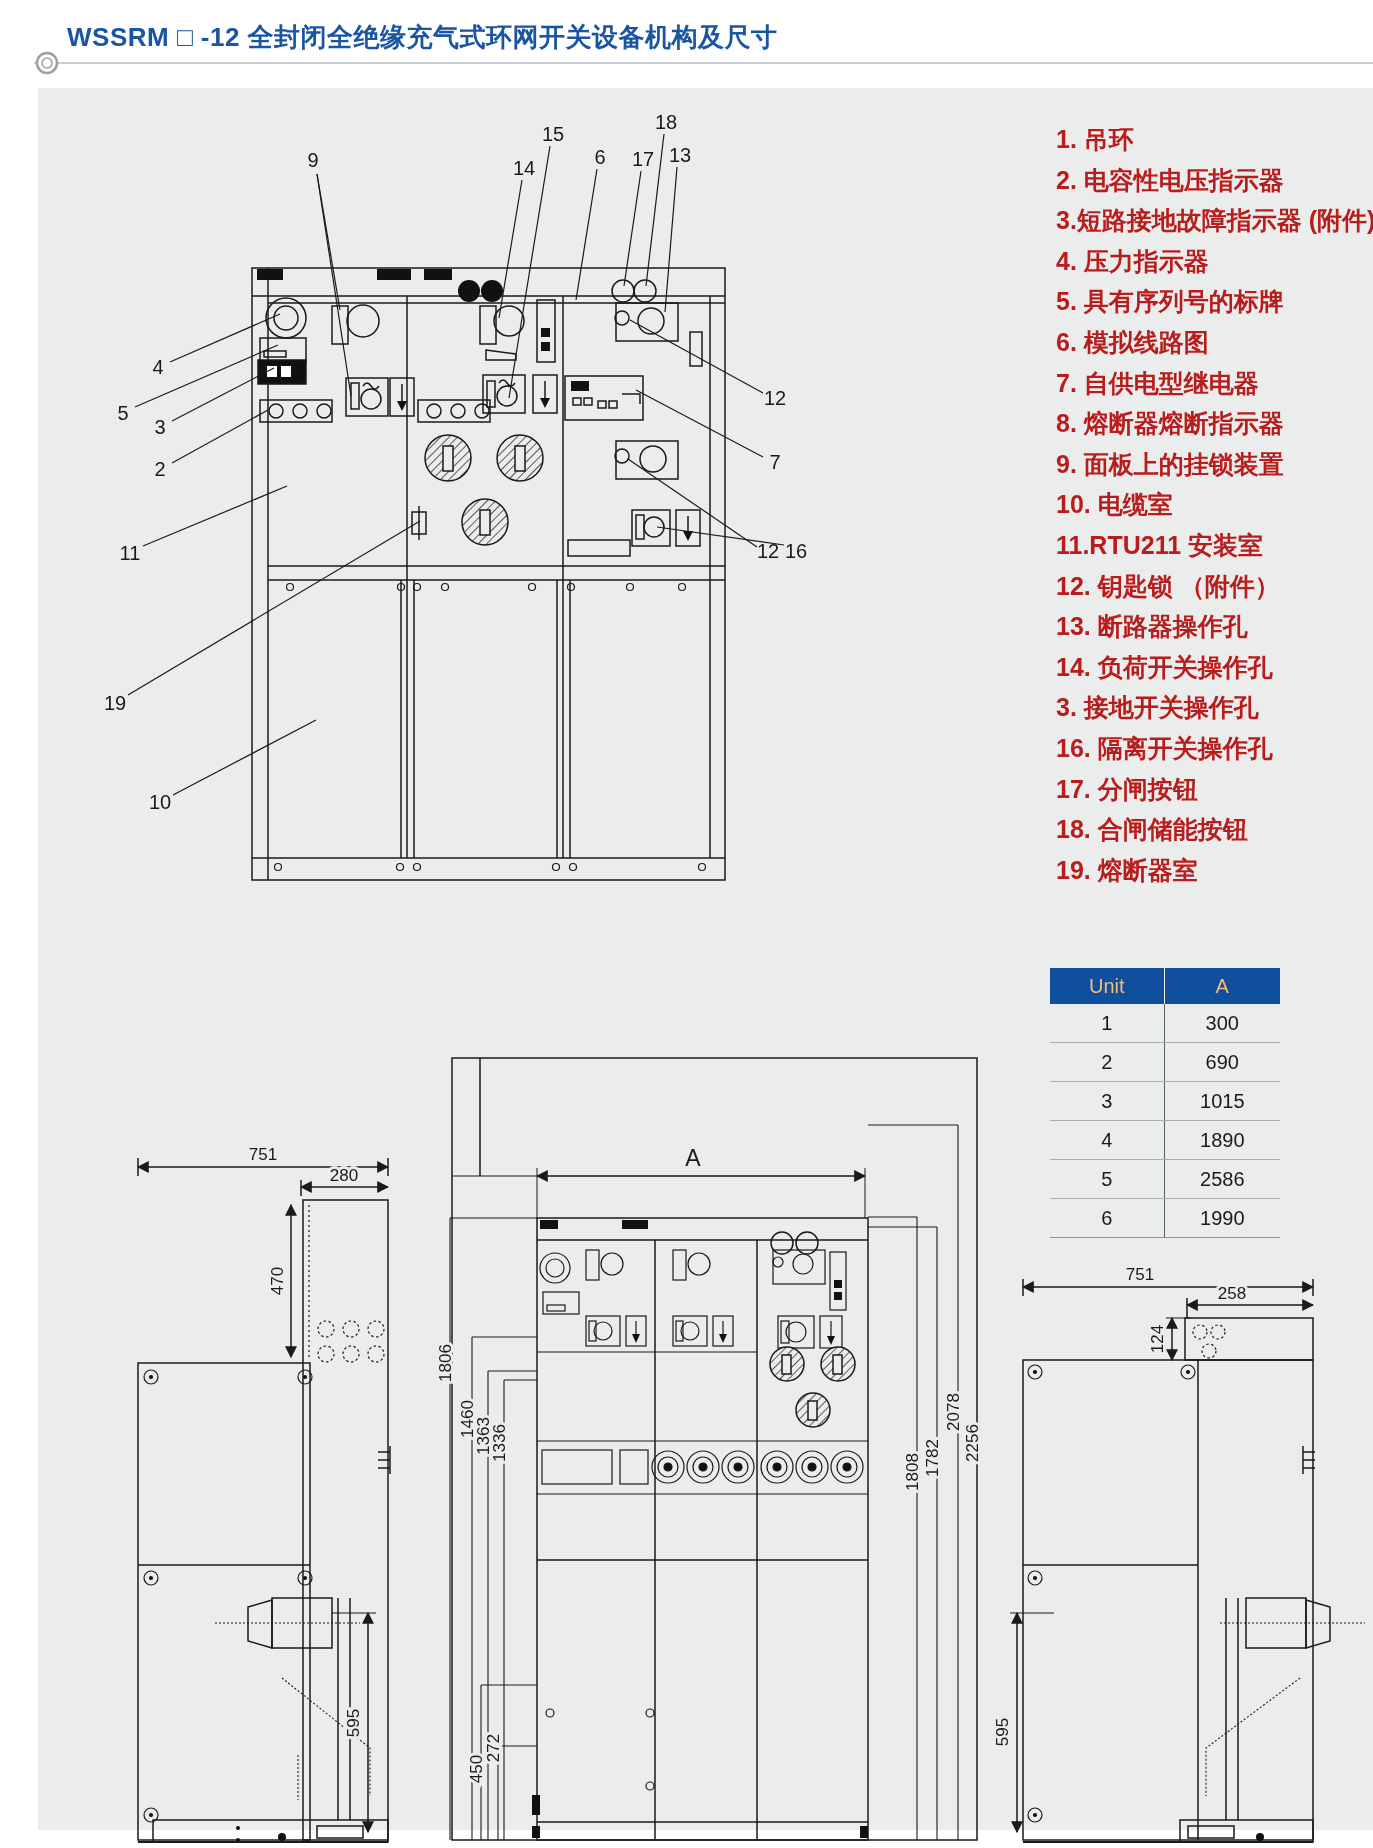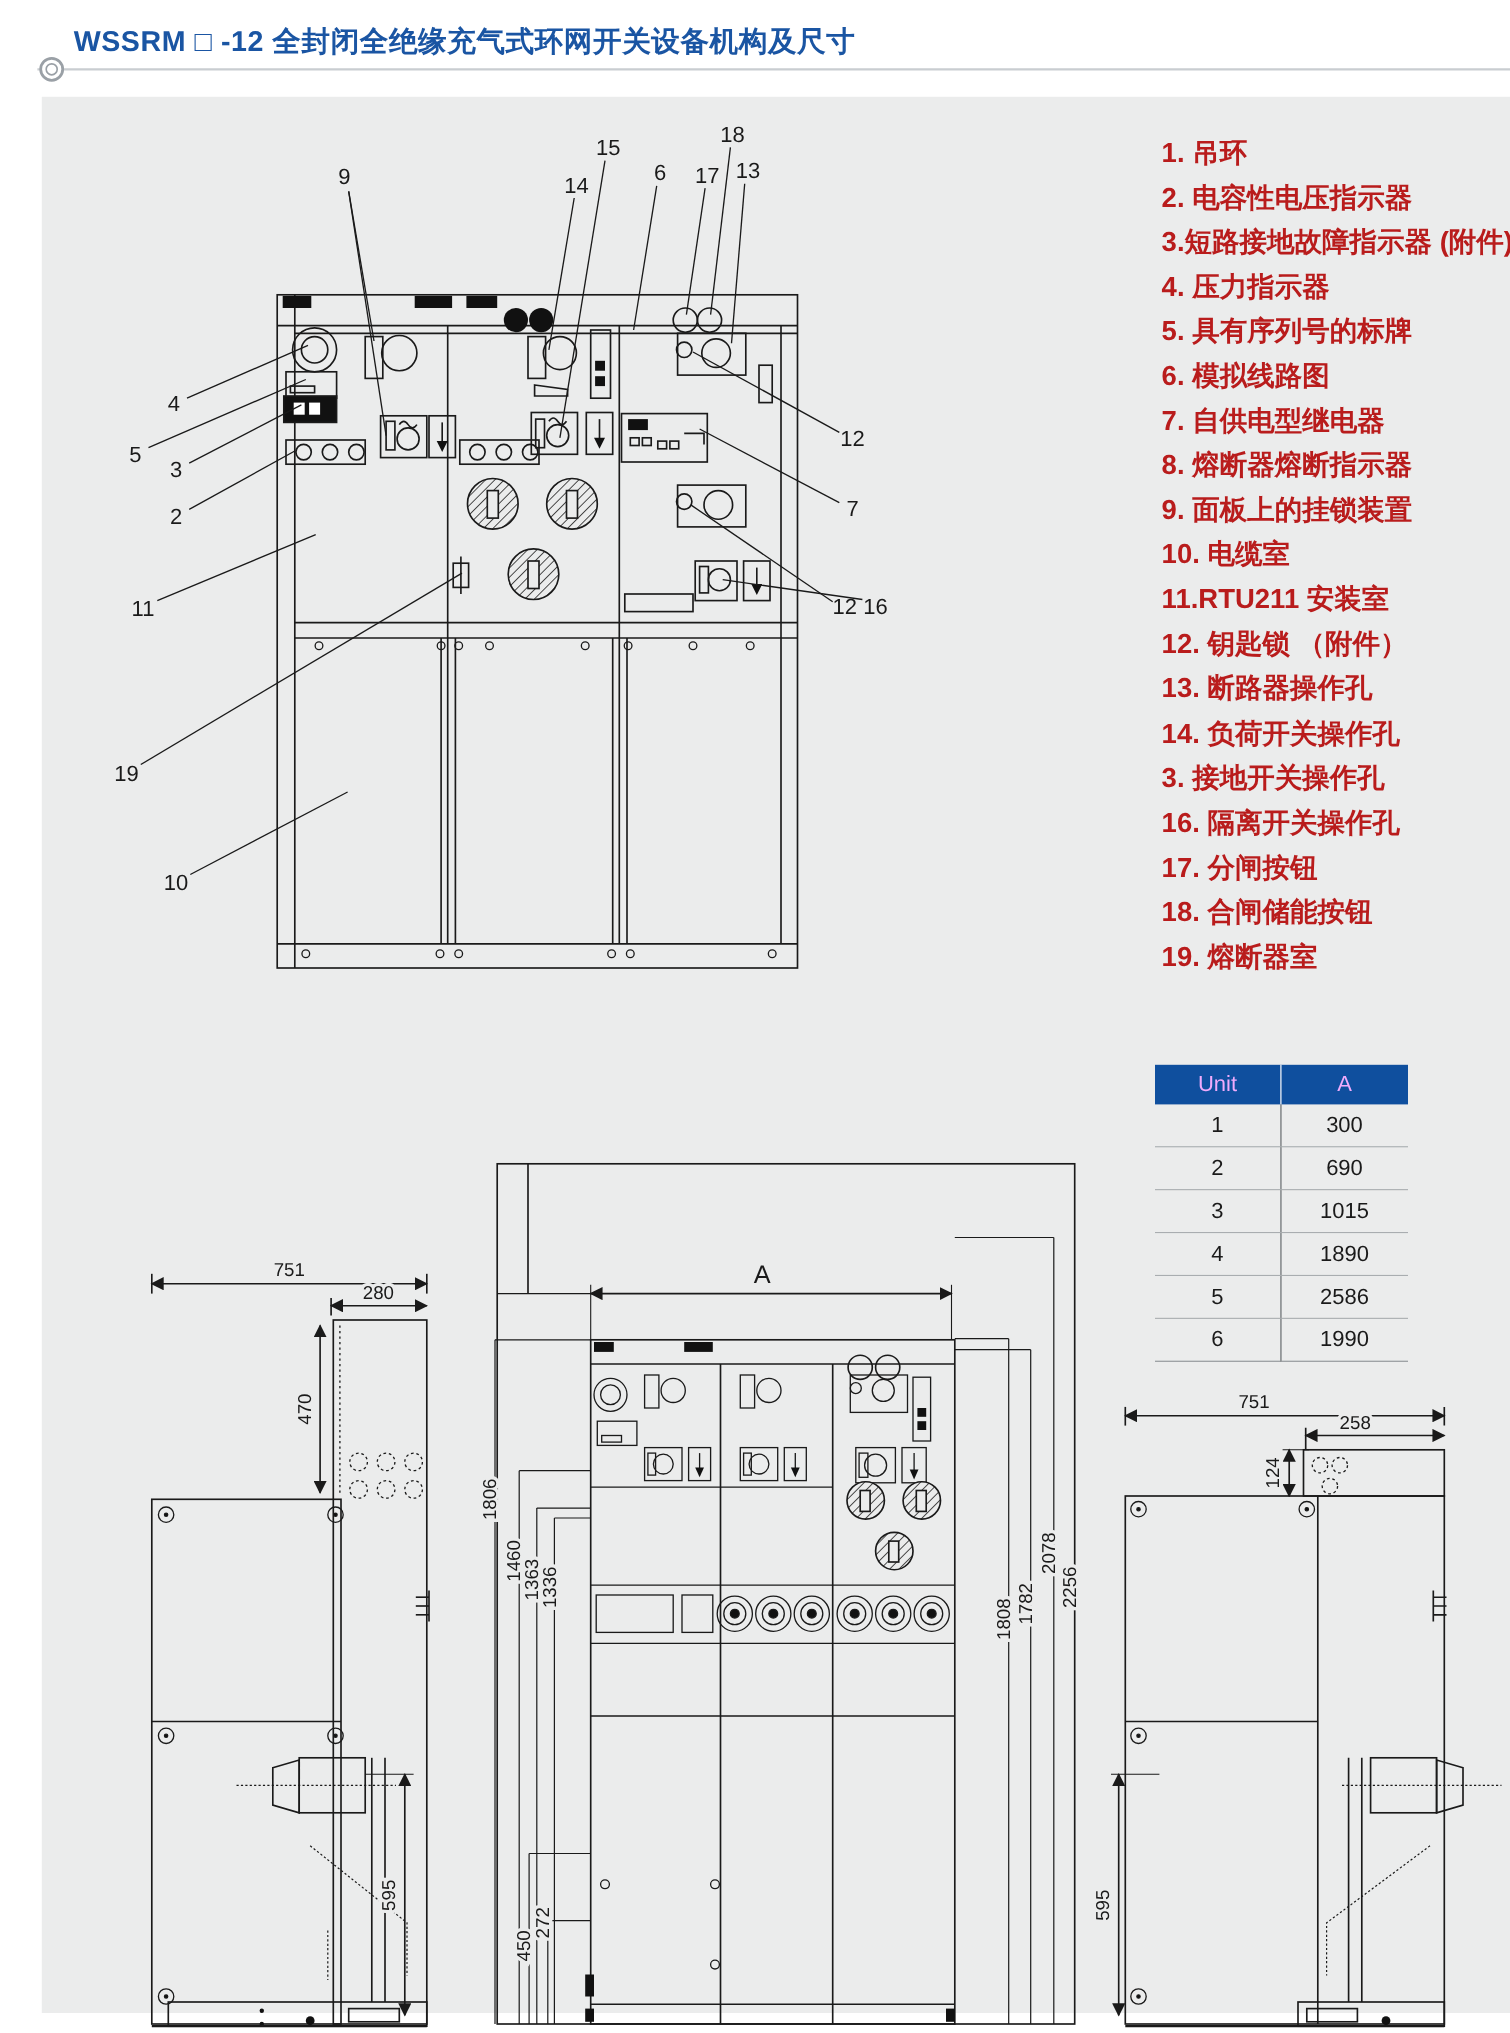--- a/index.html
+++ b/index.html
@@ -6,21 +6,21 @@
   .page{position:relative;width:1373px;height:1848px;background:#ffffff;overflow:hidden;
         font-family:"Liberation Sans","DejaVu Sans",sans-serif;color:#1a1a1a;margin-left:20px;}
   .panel{position:absolute;left:18px;top:88px;width:1337px;height:1742px;background:#ebecec;}
   .title{position:absolute;left:47px;top:20px;font-size:26px;font-weight:700;color:#1a55a3;
          letter-spacing:0.5px;white-space:nowrap;}
   svg.draw{position:absolute;left:0;top:0;}
   .legend{position:absolute;left:1036px;top:119px;width:320px;}
   .legend .lg{height:40.6px;line-height:40.6px;font-size:25px;color:#b91c1c;white-space:nowrap;font-weight:bold;}
   .sizetable{position:absolute;left:1030px;top:968px;width:230px;border-collapse:collapse;
              font-size:20px;text-align:center;}
-  .sizetable th{background:#0f4f9e;color:#f0abfc;font-weight:400;height:34px;width:132px;}
+  .sizetable th{background:#0f4f9e;color:#fdba74;font-weight:400;height:34px;width:132px;}
   .sizetable th:first-child{border-right:1px solid #ffffff;}
   .sizetable td{height:36px;border-bottom:1px solid #a9adb0;color:#1a1a1a;}
   .sizetable td:first-child{border-right:1px solid #5a5f63;}
   .sizetable tr:last-child td{border-bottom:1px solid #8d9195;}
 </style>
 </head>
 <body>
 
 <div class="page">
   <div class="panel"></div>

